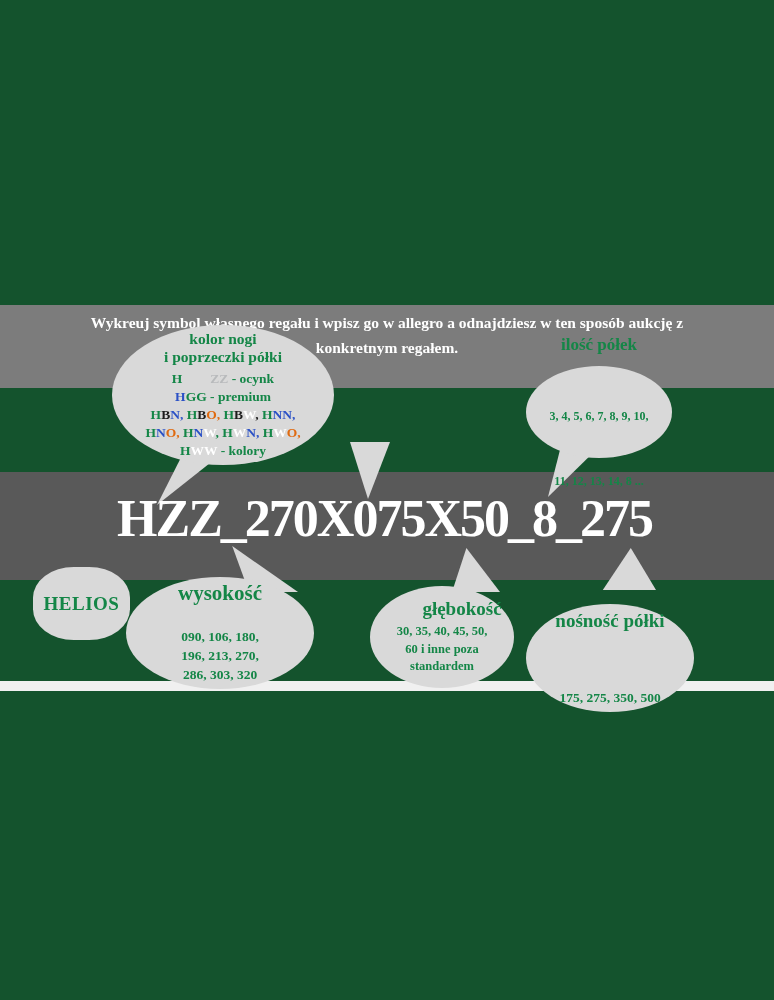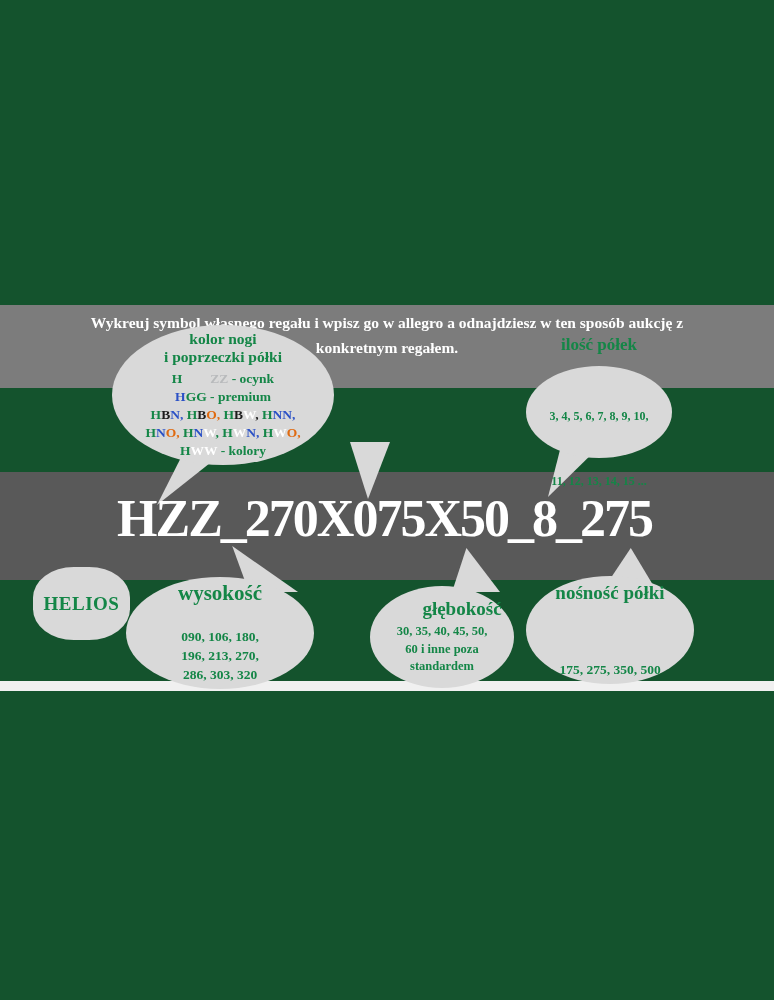--- a/index.html
+++ b/index.html
@@ -39,21 +39,21 @@
   .bubble.ilosc .b-body{font-size:12px;line-height:17px;}
   
   .bubble.helios{left:33px;top:567px;width:97px;height:73px;border-radius:42%;}
   .bubble.helios .b-title{font-size:19px;letter-spacing:0.5px;}
   .bubble.wys{left:126px;top:577px;width:188px;height:112px;}
   .bubble.wys .b-title{font-size:21px;line-height:23px;margin-bottom:22px;}
   .bubble.wys .b-body{font-size:13.5px;line-height:19px;}
   .bubble.gleb{left:370px;top:586px;width:144px;height:102px;}
   .bubble.gleb .b-title{font-size:19px;line-height:21px;margin-bottom:4px;margin-left:40px;}
   .bubble.gleb .b-body{font-size:12.5px;line-height:17.5px;}
-  .bubble.nosn{left:526px;top:576px;width:168px;height:108px;gap:48px;}
+  .bubble.nosn{left:526px;top:604px;width:168px;height:108px;gap:48px;}
   .bubble.nosn .b-title{font-size:19px;line-height:21px;margin-bottom:10px;}
   .bubble.nosn .b-body{font-size:13.5px;line-height:18px;}
   
   .tail.kolor-tail{left:157px;top:448px;width:72px;height:57px;clip-path:polygon(40% 0,100% 0,0% 100%);}
   .tail.szer-tail{left:350px;top:442px;width:40px;height:57px;clip-path:polygon(0 0,100% 0,45% 100%);}
   .tail.ilosc-tail{left:548px;top:444px;width:54px;height:53px;clip-path:polygon(25% 0,100% 0,0 100%);}
   .tail.wys-tail{left:228px;top:546px;width:70px;height:46px;clip-path:polygon(6% 0,100% 100%,30% 100%);}
   .tail.gleb-tail{left:452px;top:548px;width:48px;height:44px;clip-path:polygon(30% 0,100% 100%,0 100%);}
   .tail.nosn-tail{left:600px;top:548px;width:56px;height:42px;clip-path:polygon(55% 0,100% 100%,5% 100%);}
   
@@ -95,21 +95,21 @@
     <div class="seg-line"><span class="c-blue">H</span><span class="c-green">GG</span><span class="c-green"> - premium</span></div>
     <div class="seg-line"><span class="c-green">H</span><span class="c-black">B</span><span class="c-blue">N</span><span class="c-blue">, </span><span class="c-green">H</span><span class="c-black">B</span><span class="c-orange">O</span><span class="c-orange">, </span><span class="c-green">H</span><span class="c-black">B</span><span class="c-white">W</span><span class="c-black">, </span><span class="c-green">H</span><span class="c-blue">N</span><span class="c-blue">N</span><span class="c-blue">,</span></div>
     <div class="seg-line"><span class="c-green">H</span><span class="c-blue">N</span><span class="c-orange">O</span><span class="c-orange">, </span><span class="c-green">H</span><span class="c-blue">N</span><span class="c-white">W</span><span class="c-green">, </span><span class="c-green">H</span><span class="c-white">W</span><span class="c-blue">N</span><span class="c-blue">, </span><span class="c-green">H</span><span class="c-white">W</span><span class="c-orange">O</span><span class="c-orange">,</span></div>
     <div class="seg-line"><span class="c-green">H</span><span class="c-white">WW</span><span class="c-green"> - kolory</span></div>
   </div>
 
 
   <div class="bubble ilosc">
     <div class="b-title">ilość półek</div>
     <div class="b-body">3, 4, 5, 6, 7, 8, 9, 10,</div>
-    <div class="b-body">11, 12, 13, 14, 15 ...</div>
+    <div class="b-body">11, 12, 13, 14, 8 ...</div>
   </div>
 
   <div class="bubble helios">
     <div class="b-title">HELIOS</div>
   </div>
 
   <div class="bubble wys">
     <div class="b-title">wysokość</div>
     <div class="b-body">090, 106, 180,</div>
     <div class="b-body">196, 213, 270,</div>

